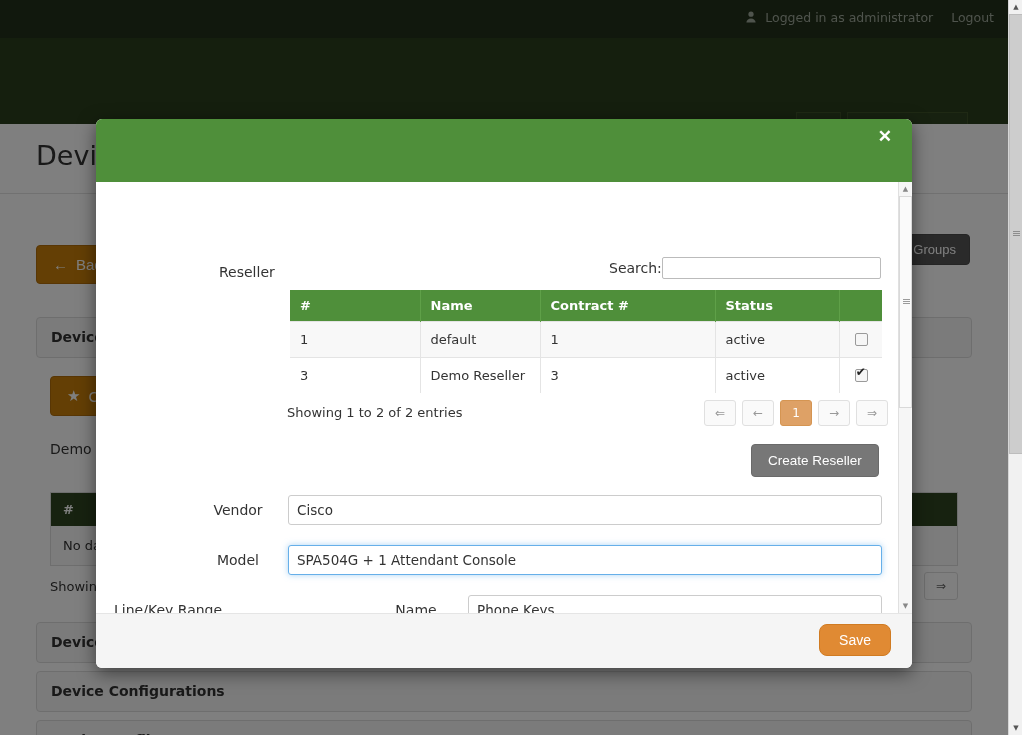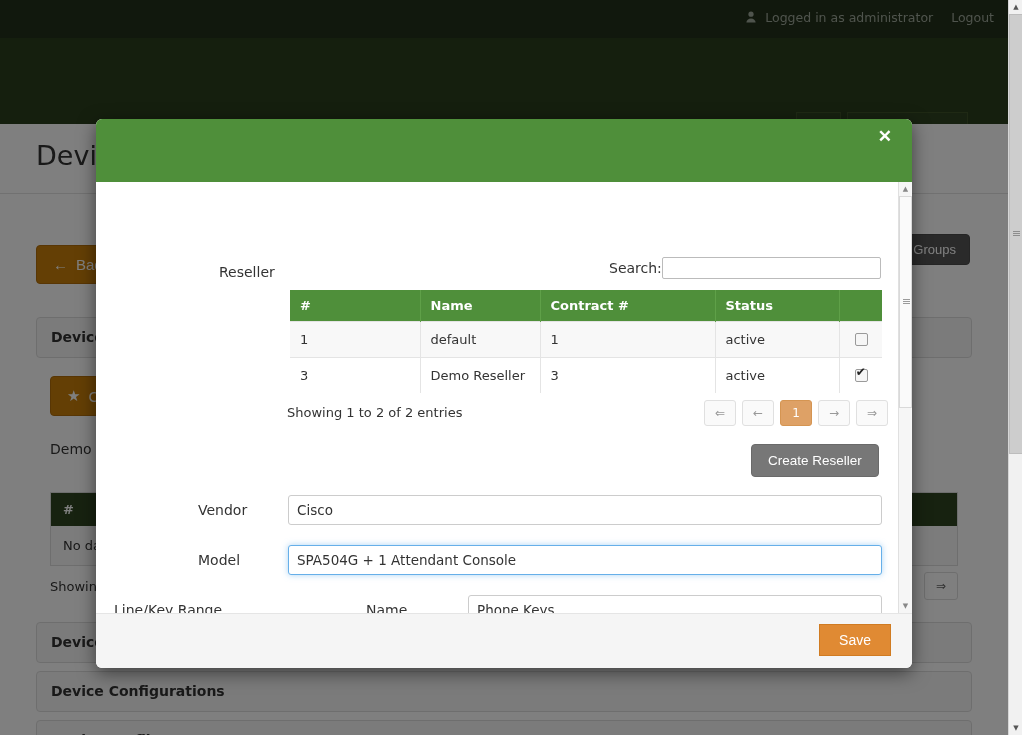--- a/index.html
+++ b/index.html
@@ -251,21 +251,21 @@
   .modal-footer {
     position: relative;
     height: 55px;
     background: #f5f5f5;
     border-top: 1px solid #e5e5e5;
   }
   .save-btn {
     position: absolute; right: 21px; top: 10px;
     background: #e08a33; border: 1px solid #d07b22;
     color: #fff; font-size: 14px;
-    border-radius: 0;
+    border-radius: 8px;
     padding: 7px 19px;
     cursor: pointer;
   }
 
   
   #modal-scrollbar {
     position: absolute; right: 0; top: 0;
     width: 14px; height: 431px;
     background: #f6f6f6;
     border-left: 1px solid #e0e0e0;
@@ -365,21 +365,21 @@
   .create-reseller-btn {
     position: absolute; left: 655px; top: 262px;
     background: #777; border: 1px solid #6a6a6a;
     color: #fff; font-size: 13.5px;
     border-radius: 4px; padding: 8px 16px;
     cursor: pointer;
   }
   .frow-label {
     position: absolute;
     font-size: 14px; color: #333;
-    text-align: left;
+    text-align: center;
   }
   .finput {
     position: absolute;
     height: 30px;
     border: 1px solid #ccc; border-radius: 3px;
     background: #fff;
     font-size: 13.5px; color: #333;
     padding: 4px 8px;
     font-family: inherit;
   }

